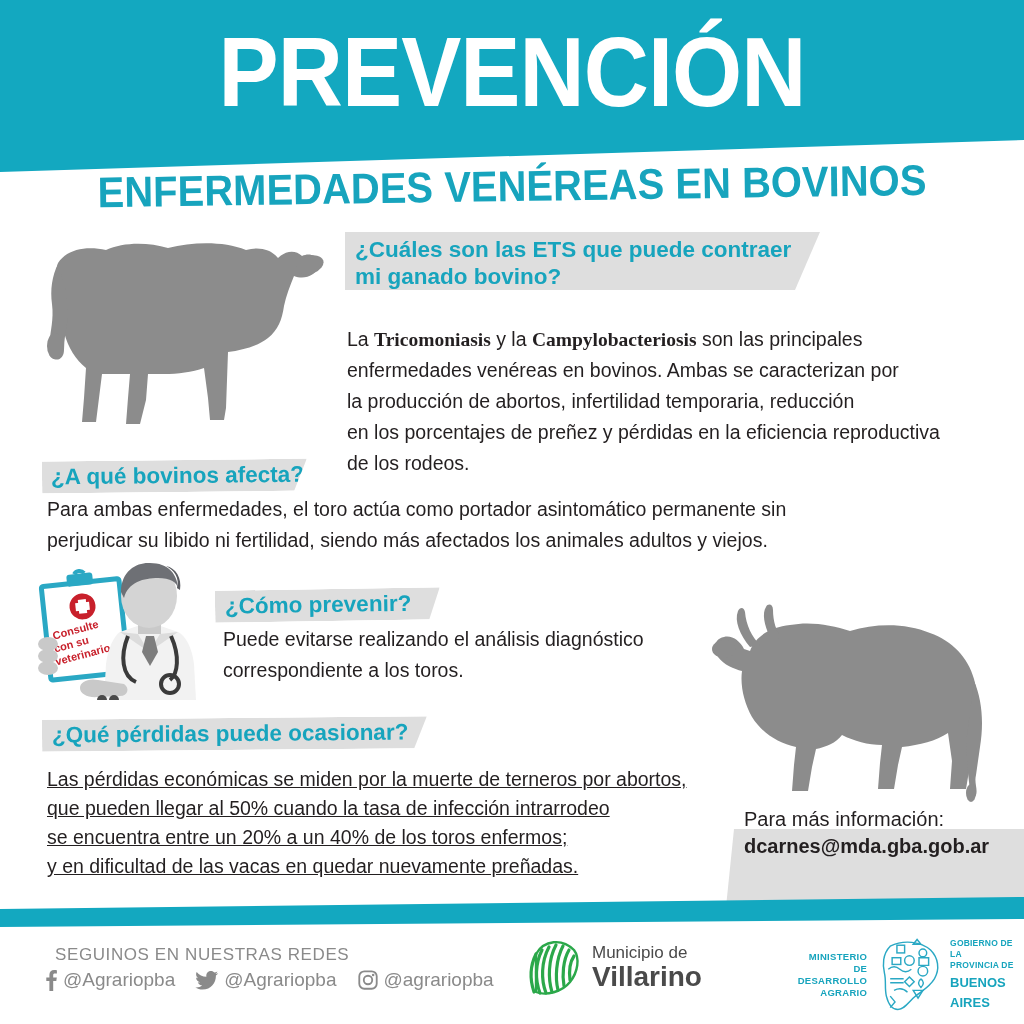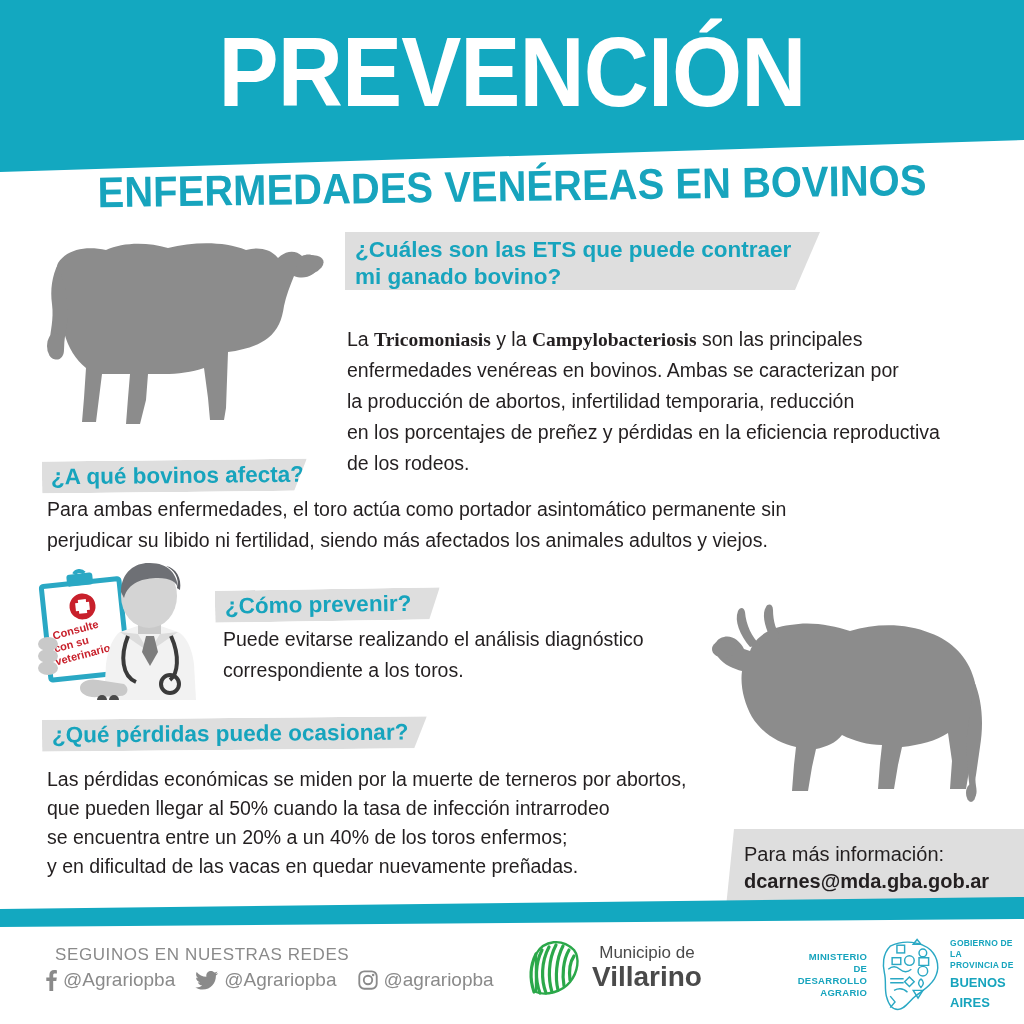--- a/index.html
+++ b/index.html
@@ -128,33 +128,34 @@
     padding: 2px 0 0 10px;
     font-size: 22.5px;
     line-height: 28px;
     clip-path: polygon(0 0, 385px 0, 372px 32px, 0 32px);
     transform: rotate(-0.5deg);
   }
   #sec4-para {
     left: 47px; top: 765px;
     width: 640px;
     line-height: 29px;
+    text-decoration: underline;
   }
 
   
   #contact-box {
     position: absolute;
     left: 726px; top: 829px;
     width: 298px; height: 78px;
     background: #DEDEDE;
     clip-path: polygon(8px 0, 298px 0, 298px 78px, 0 78px);
   }
   #contact-text {
     position: absolute;
-    left: 744px; top: 841px;
+    left: 744px; top: 806px;
     width: 280px;
     color: #231F20;
     font-size: 20px;
     line-height: 27px;
   }
   #contact-text .lbl { font-weight: normal; }
   #contact-text .mail { font-weight: bold; }
 
   
   .footer-band {
@@ -193,21 +194,20 @@
   #villarino-logo {
     position: absolute;
     left: 524px; top: 936px;
     display: flex;
     align-items: center;
     gap: 10px;
   }
   #villarino-text {
     color: #4A4A4A;
     line-height: 1;
-    text-align: center;
   }
   #villarino-text .l1 { font-size: 17px; display: block; }
   #villarino-text .l2 { font-size: 28px; font-weight: bold; display: block; margin-top: 2px; }
 
   
   #gov-logo {
     position: absolute;
     left: 762px; top: 935px;
     display: flex;
     align-items: center;

